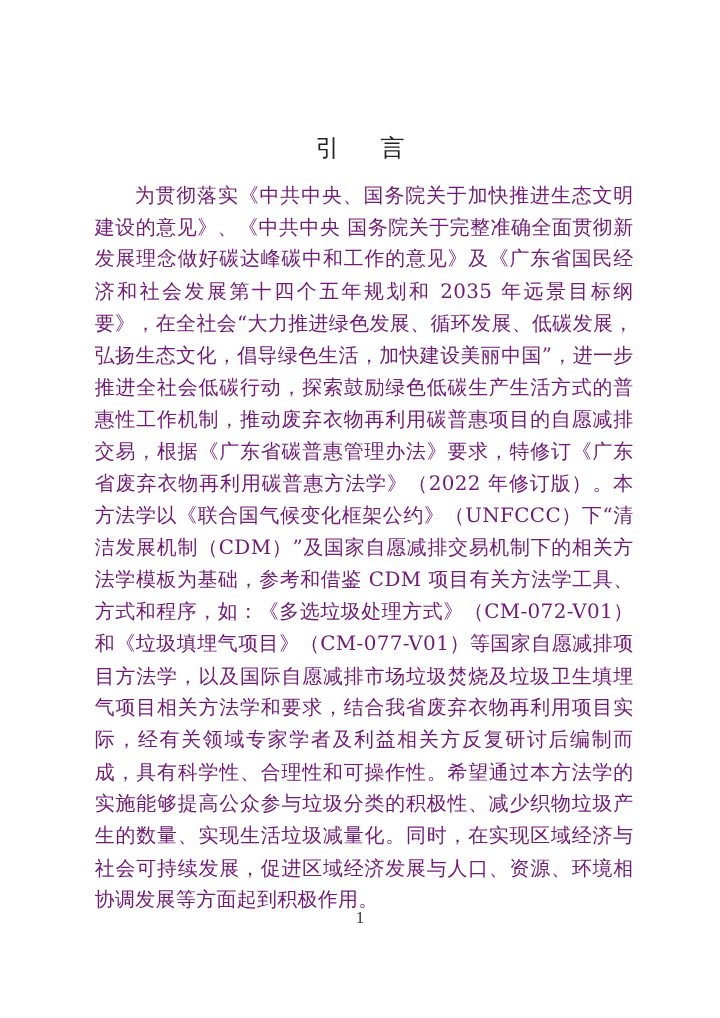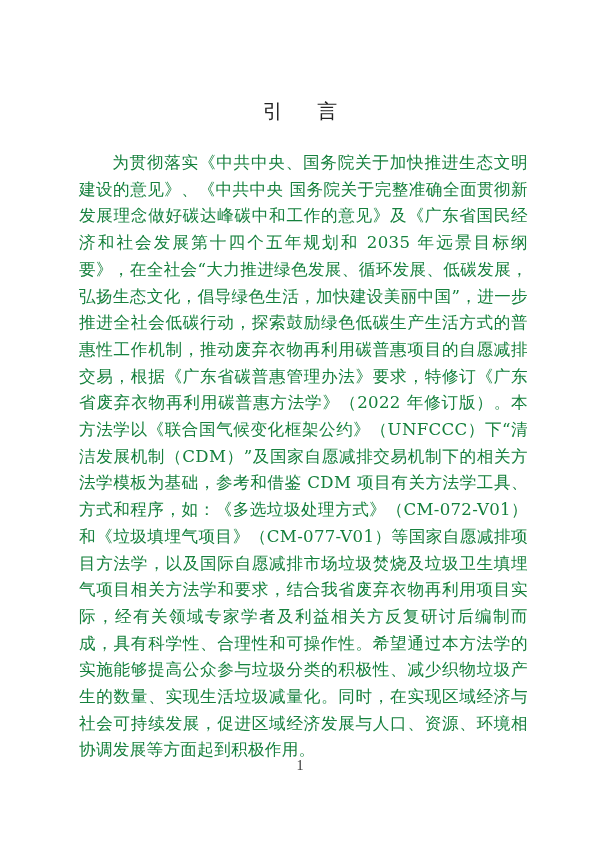--- a/index.html
+++ b/index.html
@@ -10,42 +10,42 @@
     body {
       width: 600px;
       height: 848px;
       position: relative;
       overflow: hidden;
       font-family: "DejaVu Serif", "Liberation Serif", serif;
       color: #1a1a1a;
     }
     .page-title {
       position: absolute;
-      top: 96px;
+      top: 108px;
       left: 0;
       width: 600px;
       text-align: center;
       font-family: "DejaVu Sans", "Liberation Sans", sans-serif;
       font-size: 20px;
       letter-spacing: 14px;
       text-indent: 14px;
       color: #222;
       line-height: 30px;
     }
     .body-text {
       position: absolute;
       top: 150px;
       left: 79px;
       width: 449px;
       font-size: 16.6px;
       line-height: 26.7px;
       text-align: justify;
       text-justify: inter-character;
       letter-spacing: 0.3px;
-      color: #15803d;
+      color: #701a75;
     }
     .body-text p {
       margin: 0;
       text-indent: 2em;
     }
     .page-number {
       position: absolute;
       top: 758px;
       left: 0;
       width: 600px;

